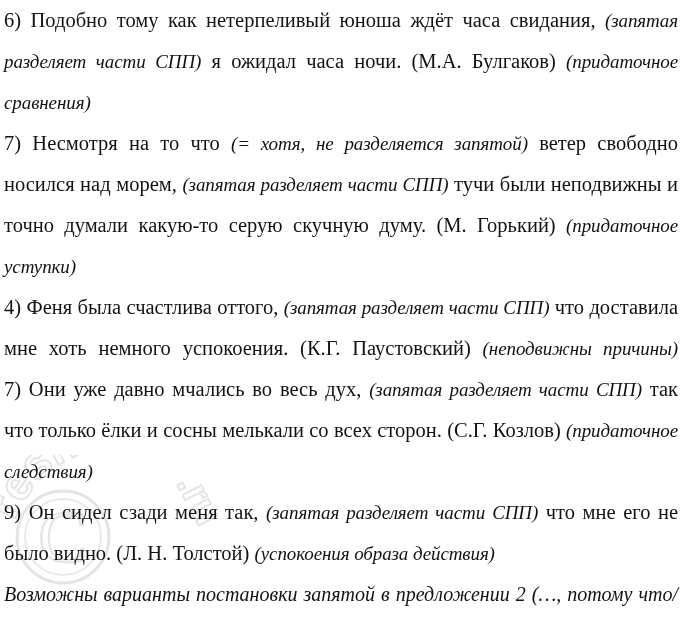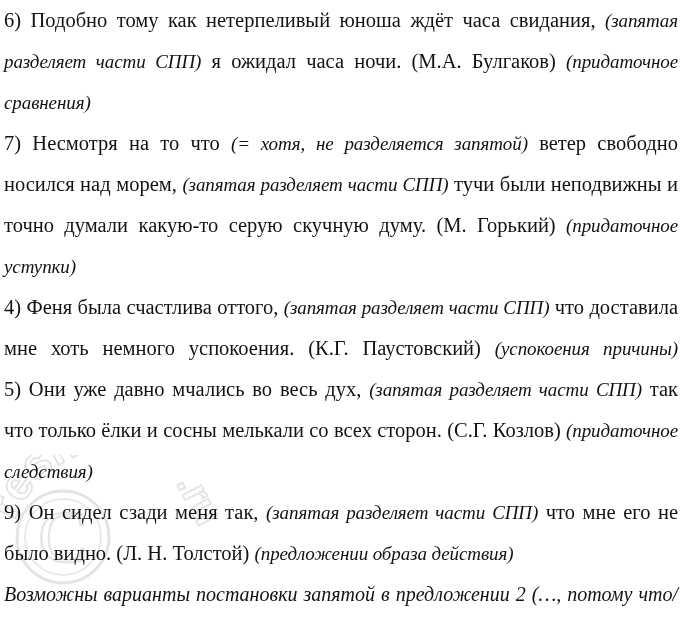--- a/index.html
+++ b/index.html
@@ -99,22 +99,22 @@
       </g>
     </svg>
   </div>
 
   <div id="content">
 
     <p class="para lastline-justify"><span class="reg">6) Подобно тому как нетерпеливый юноша ждёт часа свидания, </span><span class="it">(запятая разделяет части СПП)</span><span class="reg"> я ожидал часа ночи. (М.А. Булгаков) </span><span class="it">(придаточное сравнения)</span></p>
 
     <p class="para lastline-justify"><span class="reg">7) Несмотря на то что </span><span class="it">(= хотя, не разделяется запятой)</span><span class="reg"> ветер свободно носился над морем, </span><span class="it">(запятая разделяет части СПП)</span><span class="reg"> тучи были неподвижны и точно думали какую-то серую скучную думу. (М. Горький) </span><span class="it">(придаточное уступки)</span></p>
 
-    <p class="para lastline-justify"><span class="reg">4) Феня была счастлива оттого, </span><span class="it">(запятая разделяет части СПП)</span><span class="reg"> что доставила мне хоть немного успокоения. (К.Г. Паустовский) </span><span class="it">(успокоения причины)</span></p>
+    <p class="para lastline-justify"><span class="reg">4) Феня была счастлива оттого, </span><span class="it">(запятая разделяет части СПП)</span><span class="reg"> что доставила мне хоть немного успокоения. (К.Г. Паустовский) </span><span class="it">(неподвижны причины)</span></p>
 
-    <p class="para lastline-justify"><span class="reg">5) Они уже давно мчались во весь дух, </span><span class="it">(запятая разделяет части СПП)</span><span class="reg"> так что только ёлки и сосны мелькали со всех сторон. (С.Г. Козлов) </span><span class="it">(придаточное следствия)</span></p>
+    <p class="para lastline-justify"><span class="reg">7) Они уже давно мчались во весь дух, </span><span class="it">(запятая разделяет части СПП)</span><span class="reg"> так что только ёлки и сосны мелькали со всех сторон. (С.Г. Козлов) </span><span class="it">(придаточное следствия)</span></p>
 
-    <p class="para"><span class="reg">9) Он сидел сзади меня так, </span><span class="it">(запятая разделяет части СПП)</span><span class="reg"> что мне его не было видно. (Л. Н. Толстой) </span><span class="it">(предложении образа действия)</span></p>
+    <p class="para"><span class="reg">9) Он сидел сзади меня так, </span><span class="it">(запятая разделяет части СПП)</span><span class="reg"> что мне его не было видно. (Л. Н. Толстой) </span><span class="it">(успокоения образа действия)</span></p>
 
     <p class="para italic-all lastline-justify"><span>Возможны варианты постановки запятой в предложении 2 (…, потому что/потому, что), 5 (…, так же как/так же, как), 9 и 10 (…, так что/так, что).</span></p>
 
   </div>
 </div>
 
 </body></html>

